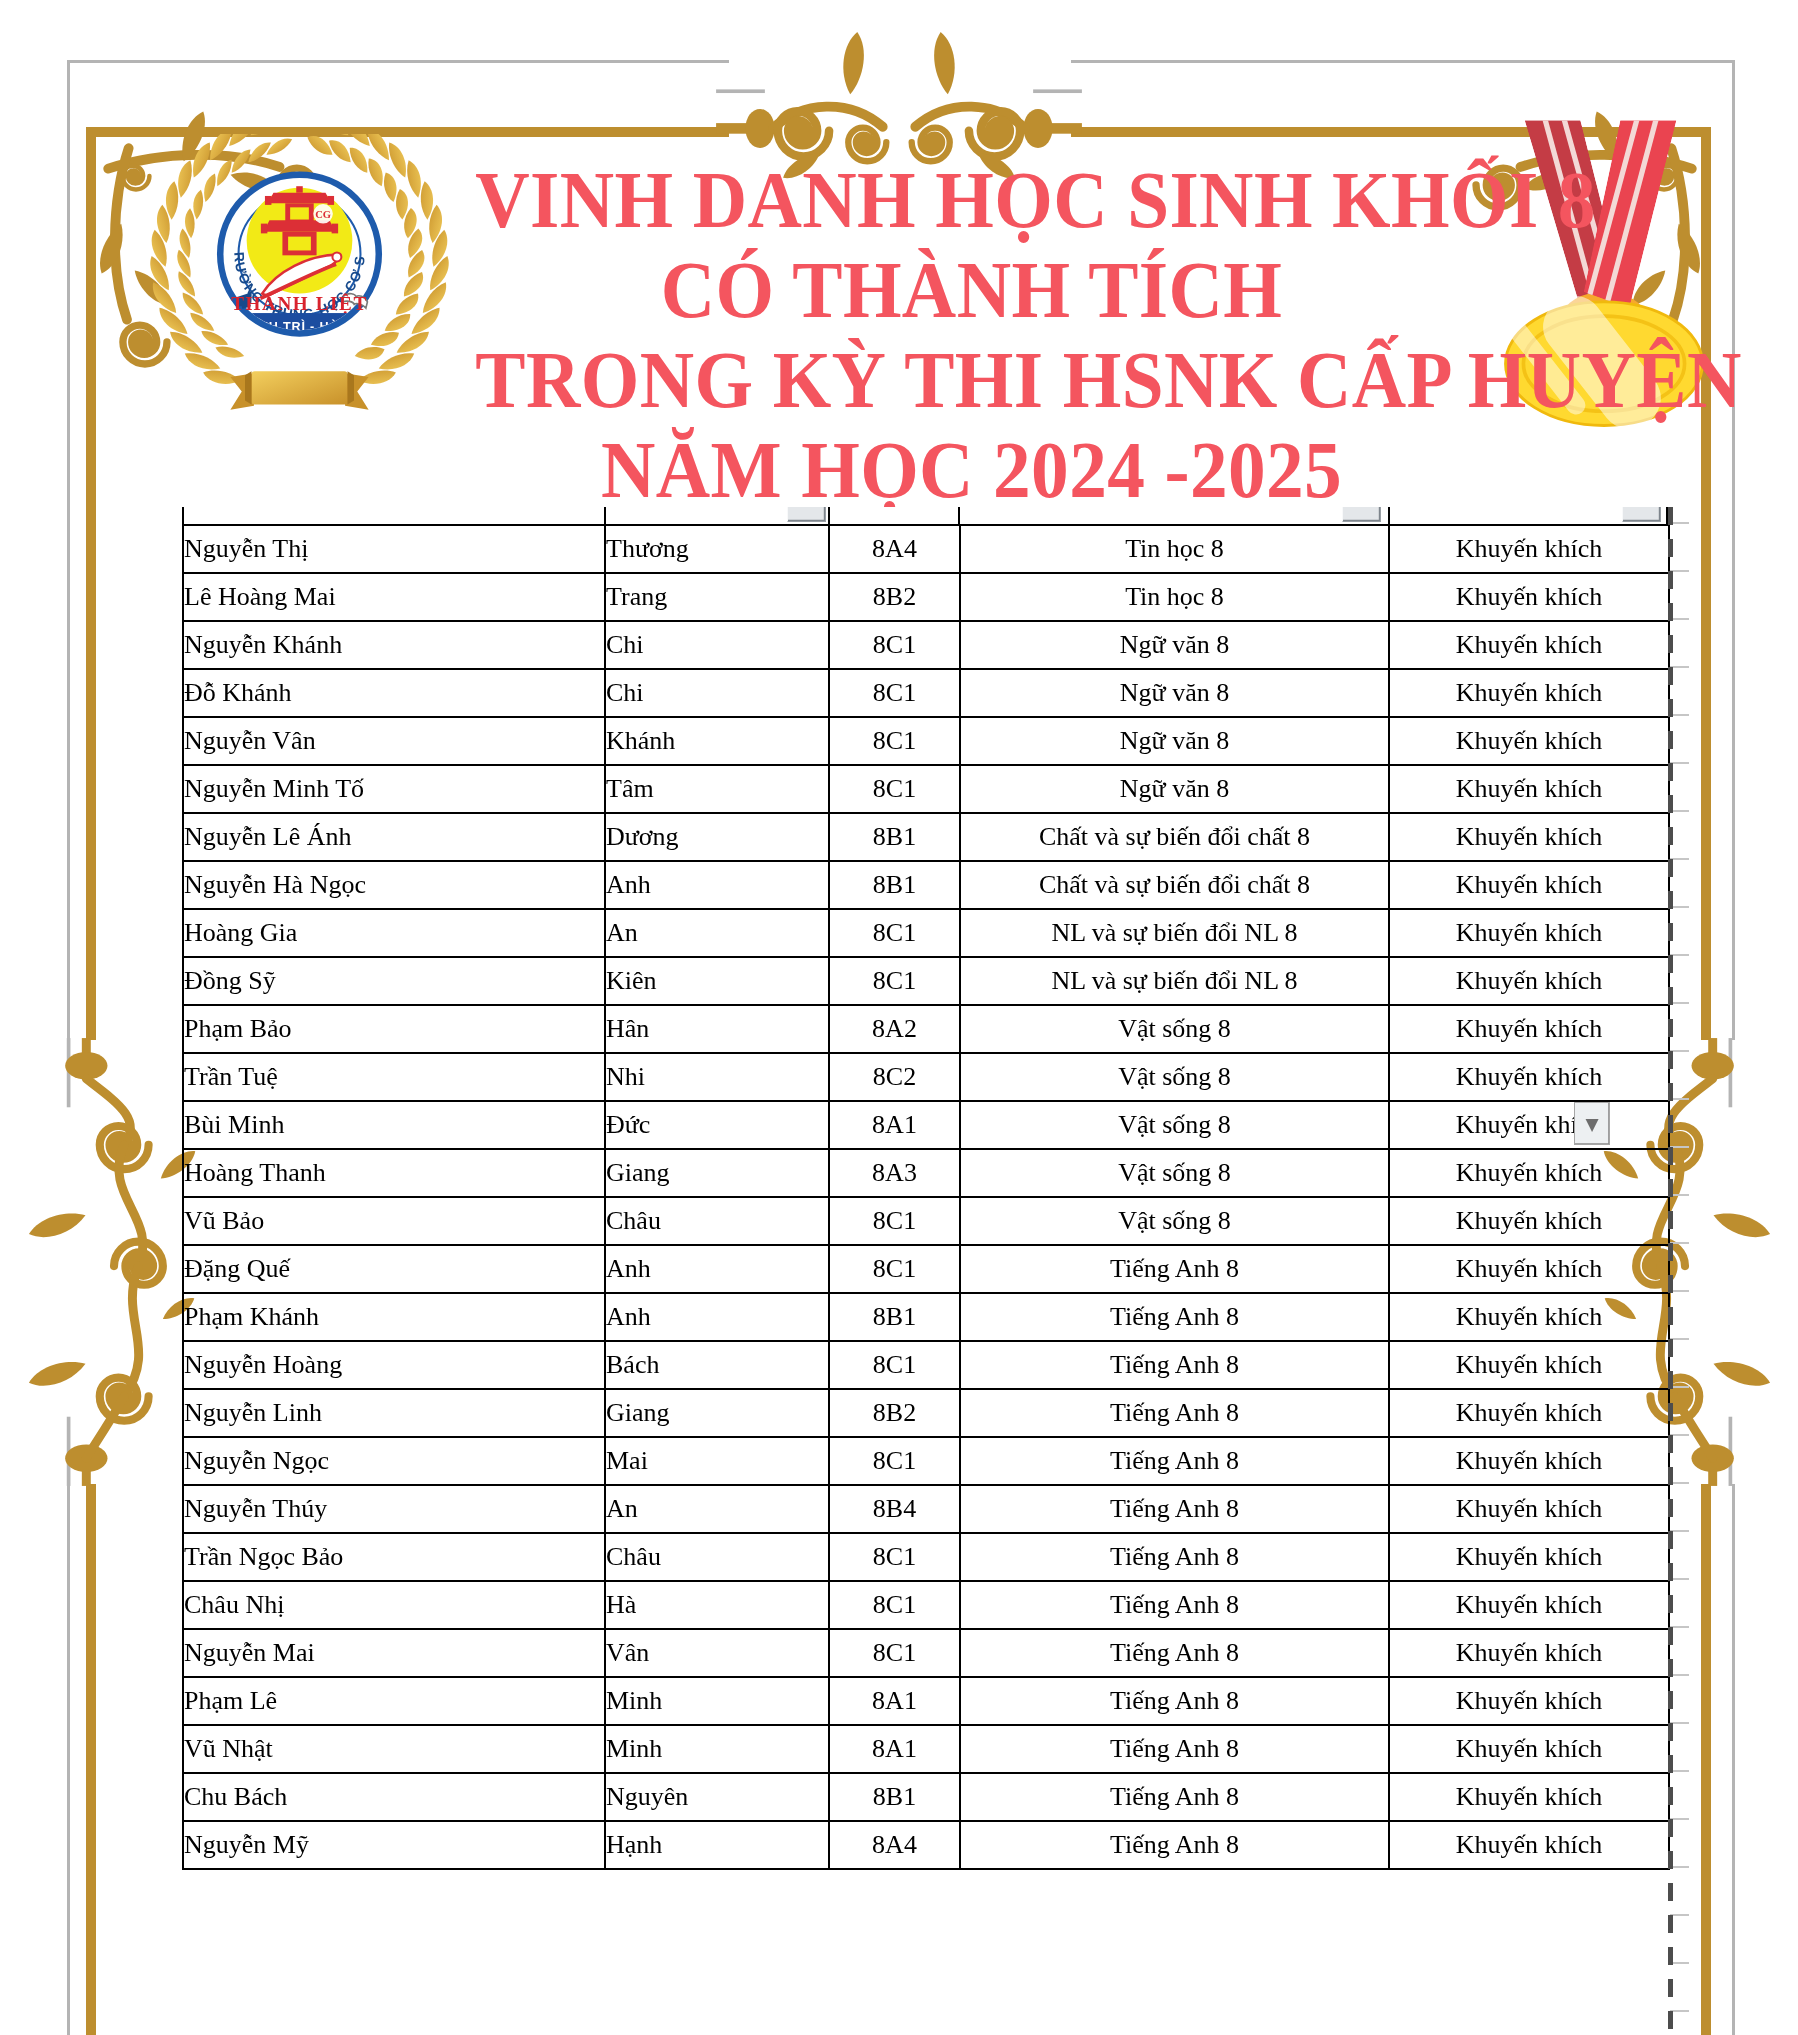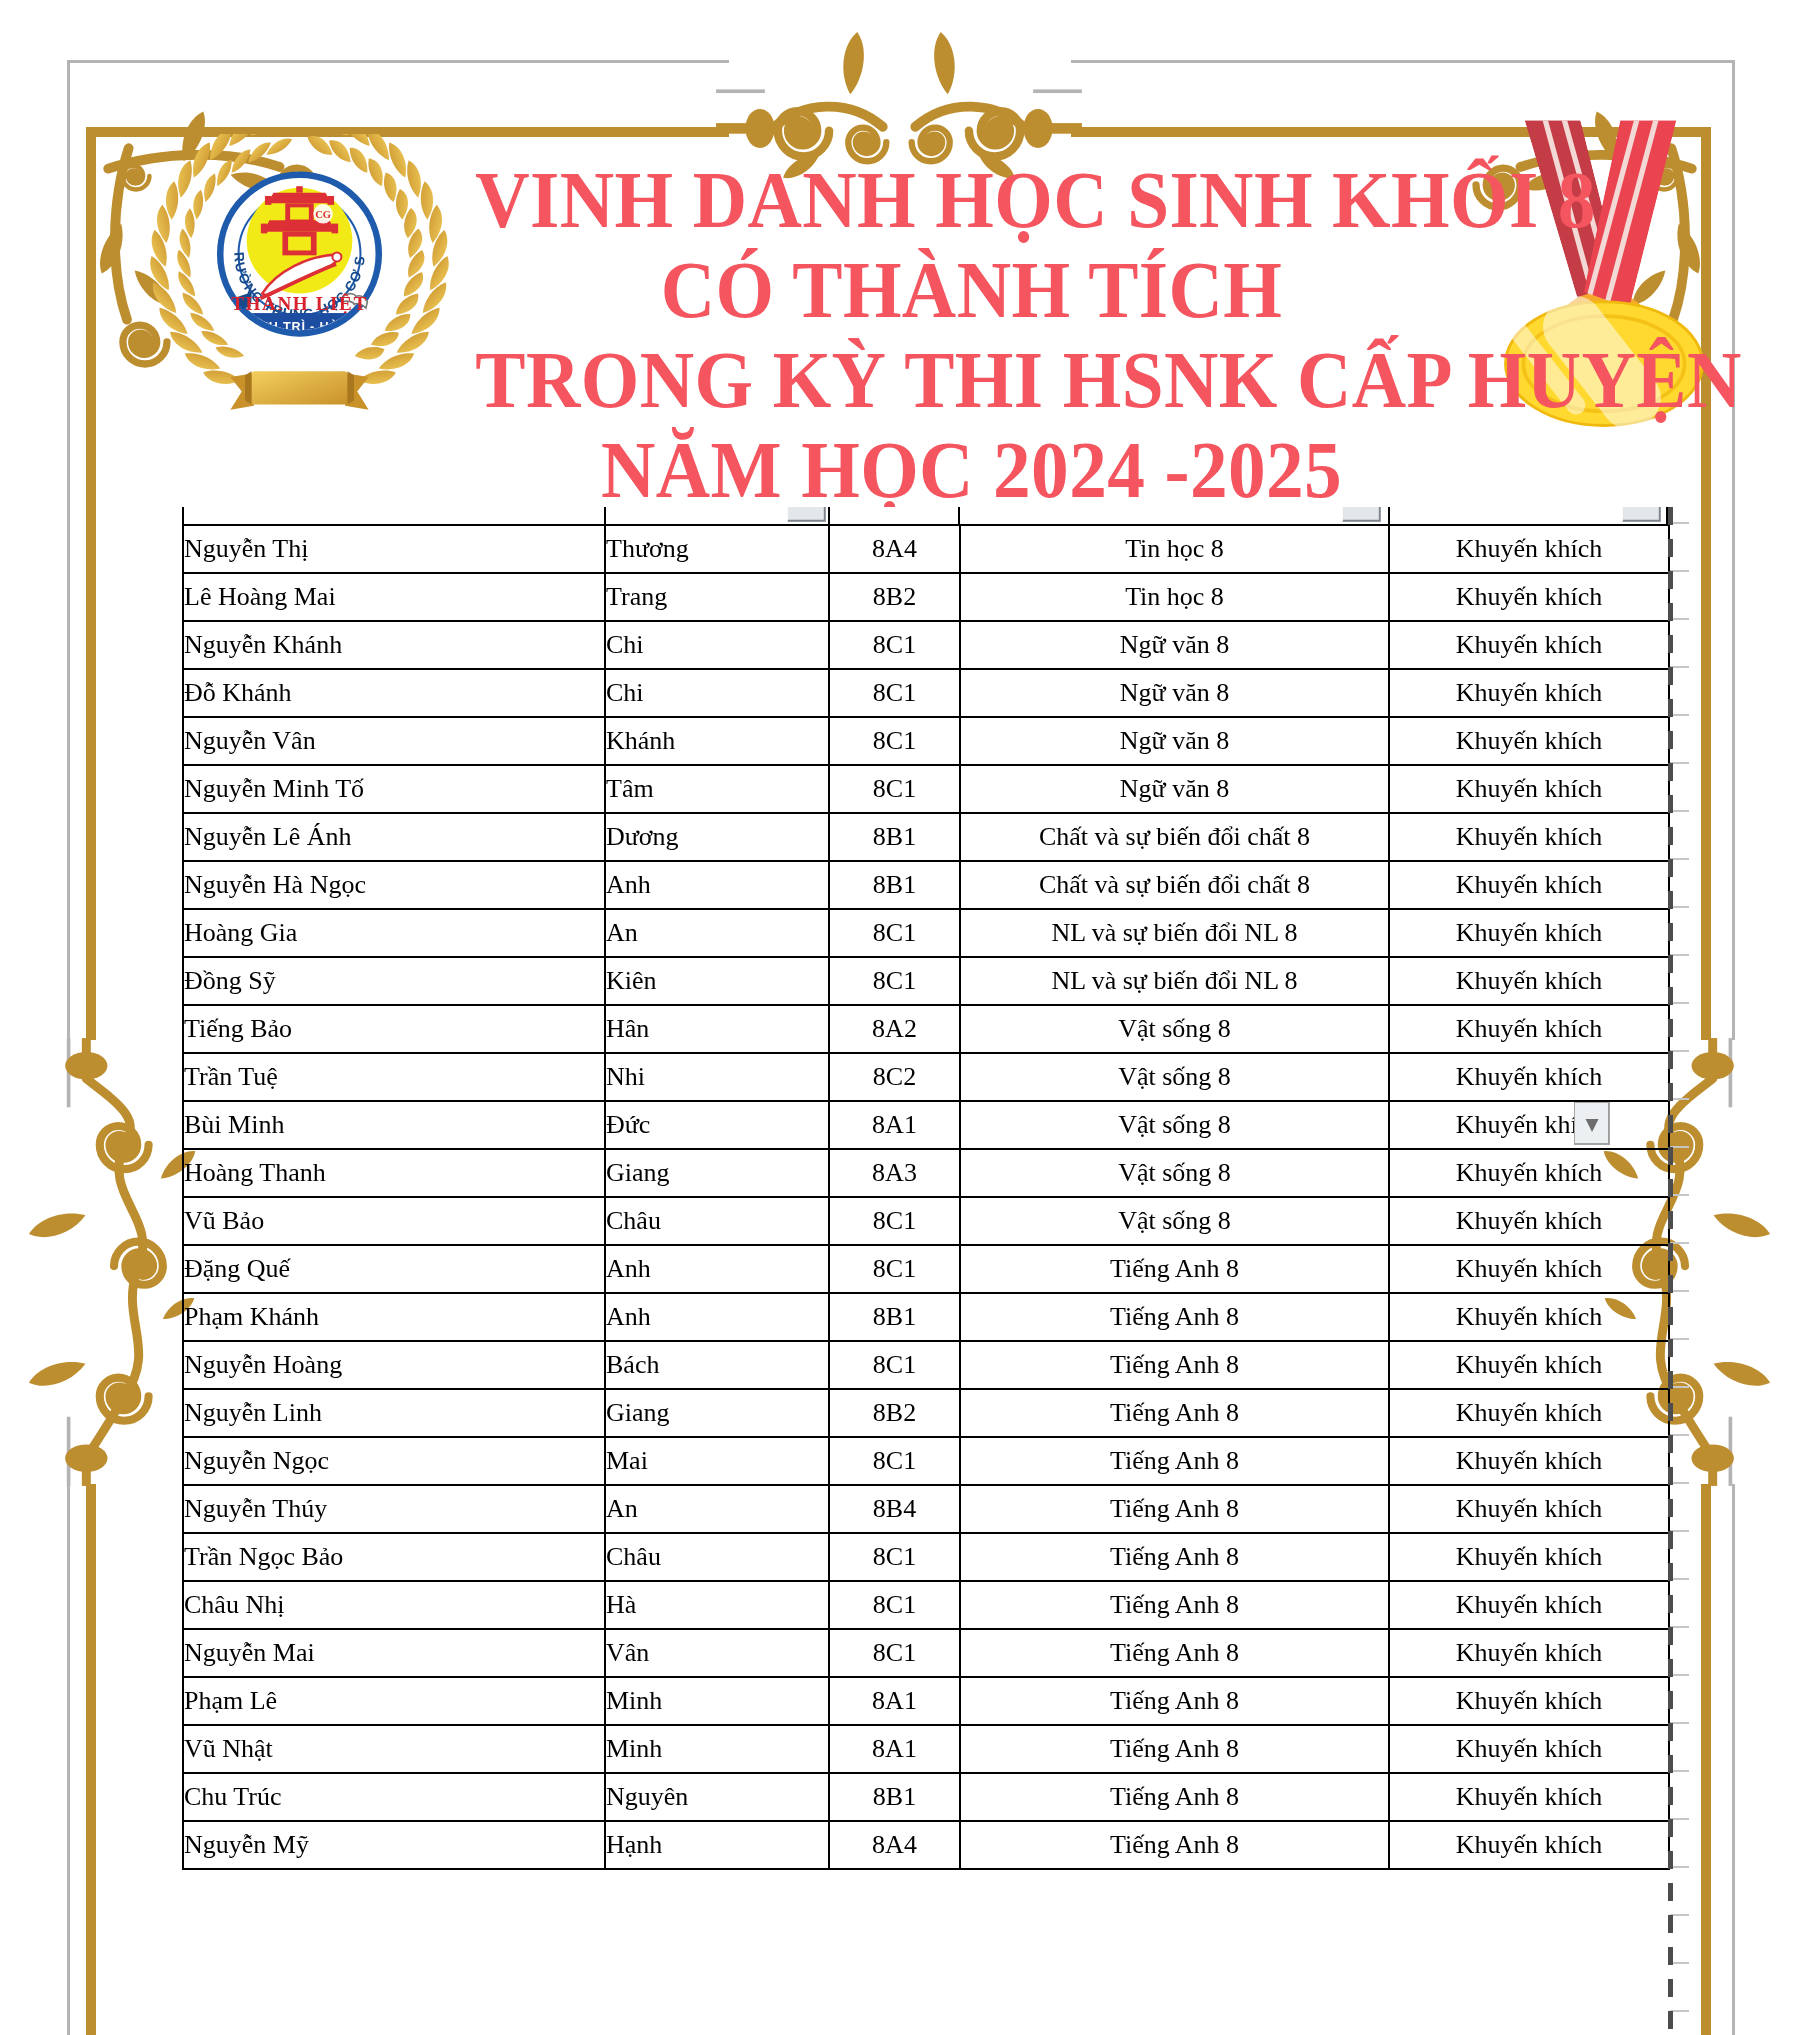--- a/index.html
+++ b/index.html
@@ -364,21 +364,21 @@
             <td class="c5">Khuyến khích</td>
           </tr>
           <tr>
             <td class="c1">Đồng Sỹ</td>
             <td class="c2">Kiên</td>
             <td class="c3">8C1</td>
             <td class="c4">NL và sự biến đổi NL 8</td>
             <td class="c5">Khuyến khích</td>
           </tr>
           <tr>
-            <td class="c1">Tiếng Bảo</td>
+            <td class="c1">Phạm Bảo</td>
             <td class="c2">Hân</td>
             <td class="c3">8A2</td>
             <td class="c4">Vật sống 8</td>
             <td class="c5">Khuyến khích</td>
           </tr>
           <tr>
             <td class="c1">Trần Tuệ</td>
             <td class="c2">Nhi</td>
             <td class="c3">8C2</td>
             <td class="c4">Vật sống 8</td>
@@ -476,21 +476,21 @@
             <td class="c5">Khuyến khích</td>
           </tr>
           <tr>
             <td class="c1">Vũ Nhật</td>
             <td class="c2">Minh</td>
             <td class="c3">8A1</td>
             <td class="c4">Tiếng Anh 8</td>
             <td class="c5">Khuyến khích</td>
           </tr>
           <tr>
-            <td class="c1">Chu Trúc</td>
+            <td class="c1">Chu Bách</td>
             <td class="c2">Nguyên</td>
             <td class="c3">8B1</td>
             <td class="c4">Tiếng Anh 8</td>
             <td class="c5">Khuyến khích</td>
           </tr>
           <tr>
             <td class="c1">Nguyễn Mỹ</td>
             <td class="c2">Hạnh</td>
             <td class="c3">8A4</td>
             <td class="c4">Tiếng Anh 8</td>

